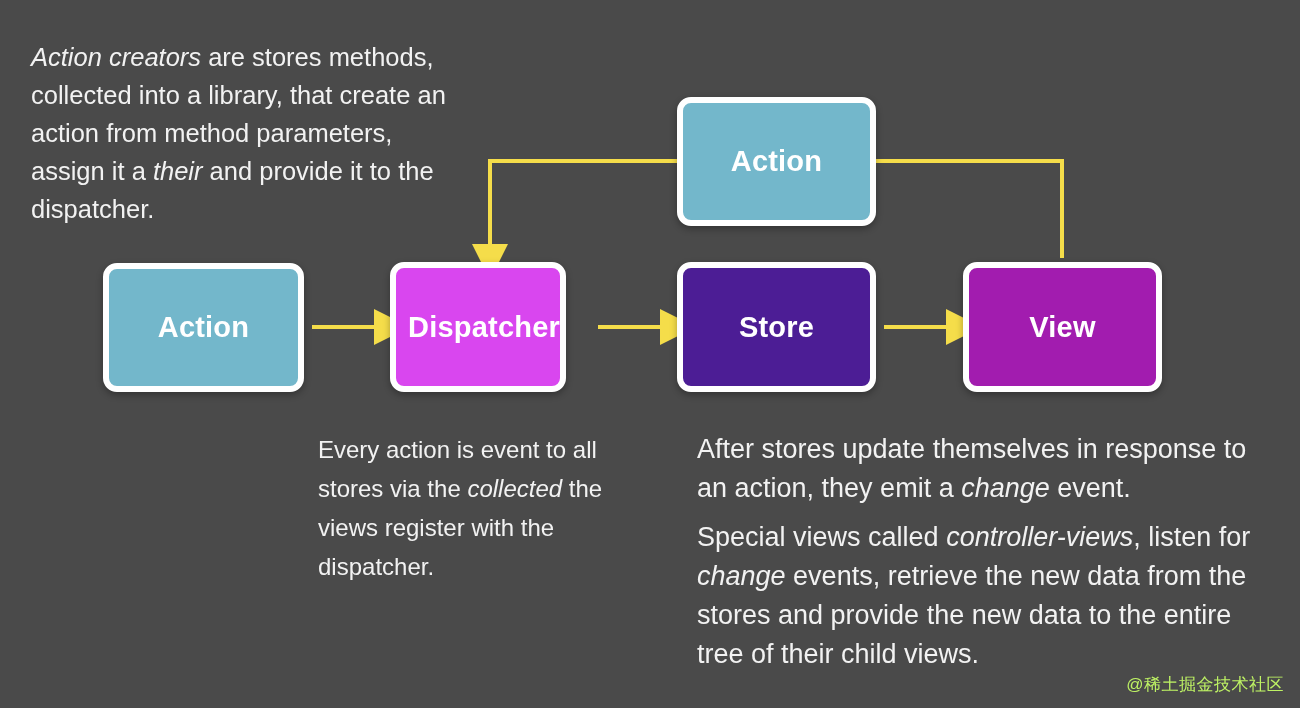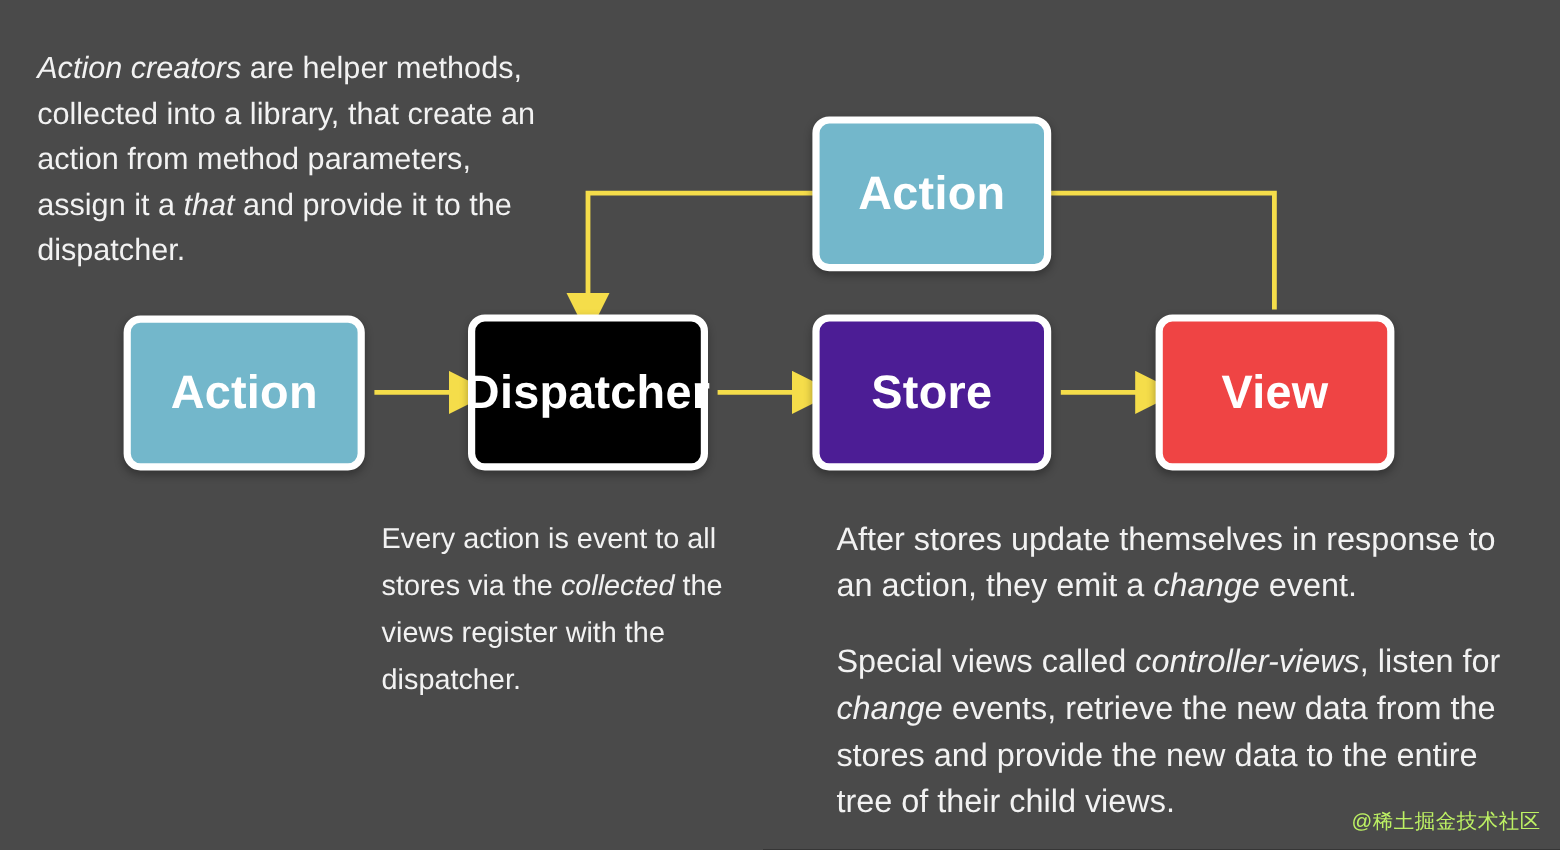--- a/index.html
+++ b/index.html
@@ -24,32 +24,32 @@
     border: 6px solid #ffffff;
     border-radius: 14px;
     display: flex;
     align-items: center;
     justify-content: center;
     box-shadow: 0 3px 7px rgba(0,0,0,0.30);
     z-index: 4;
   }
   .node .node-label {
     color: #ffffff;
-    font-size: 39px;
+    font-size: 29px;
     font-weight: bold;
     letter-spacing: 0.2px;
     line-height: 1;
     white-space: nowrap;
   }
 
   #node-action-top   { left: 677px; top: 97px;  width: 199px; height: 129px; background: #73b7cb; }
   #node-action-left  { left: 103px; top: 263px; width: 201px; height: 129px; background: #73b7cb; }
-  #node-dispatcher   { left: 390px; top: 262px; width: 200px; height: 130px; background: #000000; }
+  #node-dispatcher   { left: 390px; top: 262px; width: 176px; height: 130px; background: #d946ef; justify-content: flex-end; }
   #node-store        { left: 677px; top: 262px; width: 199px; height: 130px; background: #4c1d95; }
-  #node-view         { left: 963px; top: 262px; width: 199px; height: 130px; background: #ef4444; }
+  #node-view         { left: 963px; top: 262px; width: 199px; height: 130px; background: #a21caf; }
 
   
   #connectors {
     position: absolute;
     left: 0; top: 0;
     width: 1300px;
     height: 708px;
     z-index: 2;
     pointer-events: none;
   }
@@ -83,21 +83,21 @@
     line-height: 39px;
   }
   #caption-store {
     left: 697px;
     top: 430px;
     width: 575px;
     font-size: 27px;
     line-height: 39px;
   }
   #caption-store p + p {
-    margin-top: 24px;
+    margin-top: 10px;
   }
 
   
   #watermark {
     position: absolute;
     right: 16px;
     bottom: 12px;
     color: #bef264;
     font-size: 17px;
     letter-spacing: 0.5px;
@@ -145,21 +145,21 @@
 
   <div class="node" id="node-store">
     <span class="node-label">Store</span>
   </div>
 
   <div class="node" id="node-view">
     <span class="node-label">View</span>
   </div>
 
   <div class="textblock" id="caption-intro">
-    <p><em>Action creators</em><span> are helper methods, collected into a library, that create an action from method parameters, assign it a </span><em>that</em><span> and provide it to the dispatcher.</span></p>
+    <p><em>Action creators</em><span> are stores methods, collected into a library, that create an action from method parameters, assign it a </span><em>their</em><span> and provide it to the dispatcher.</span></p>
   </div>
 
   <div class="textblock" id="caption-dispatcher">
     <p><span>Every action is event to all stores via the </span><em>collected</em><span> the views register with the dispatcher.</span></p>
   </div>
 
   <div class="textblock" id="caption-store">
     <p><span>After stores update themselves in response to an action, they emit a </span><em>change</em><span> event.</span></p>
     <p><span>Special views called </span><em>controller-views</em><span>, listen for </span><em>change</em><span> events, retrieve the new data from the stores and provide the new data to the entire tree of their child views.</span></p>
   </div>

